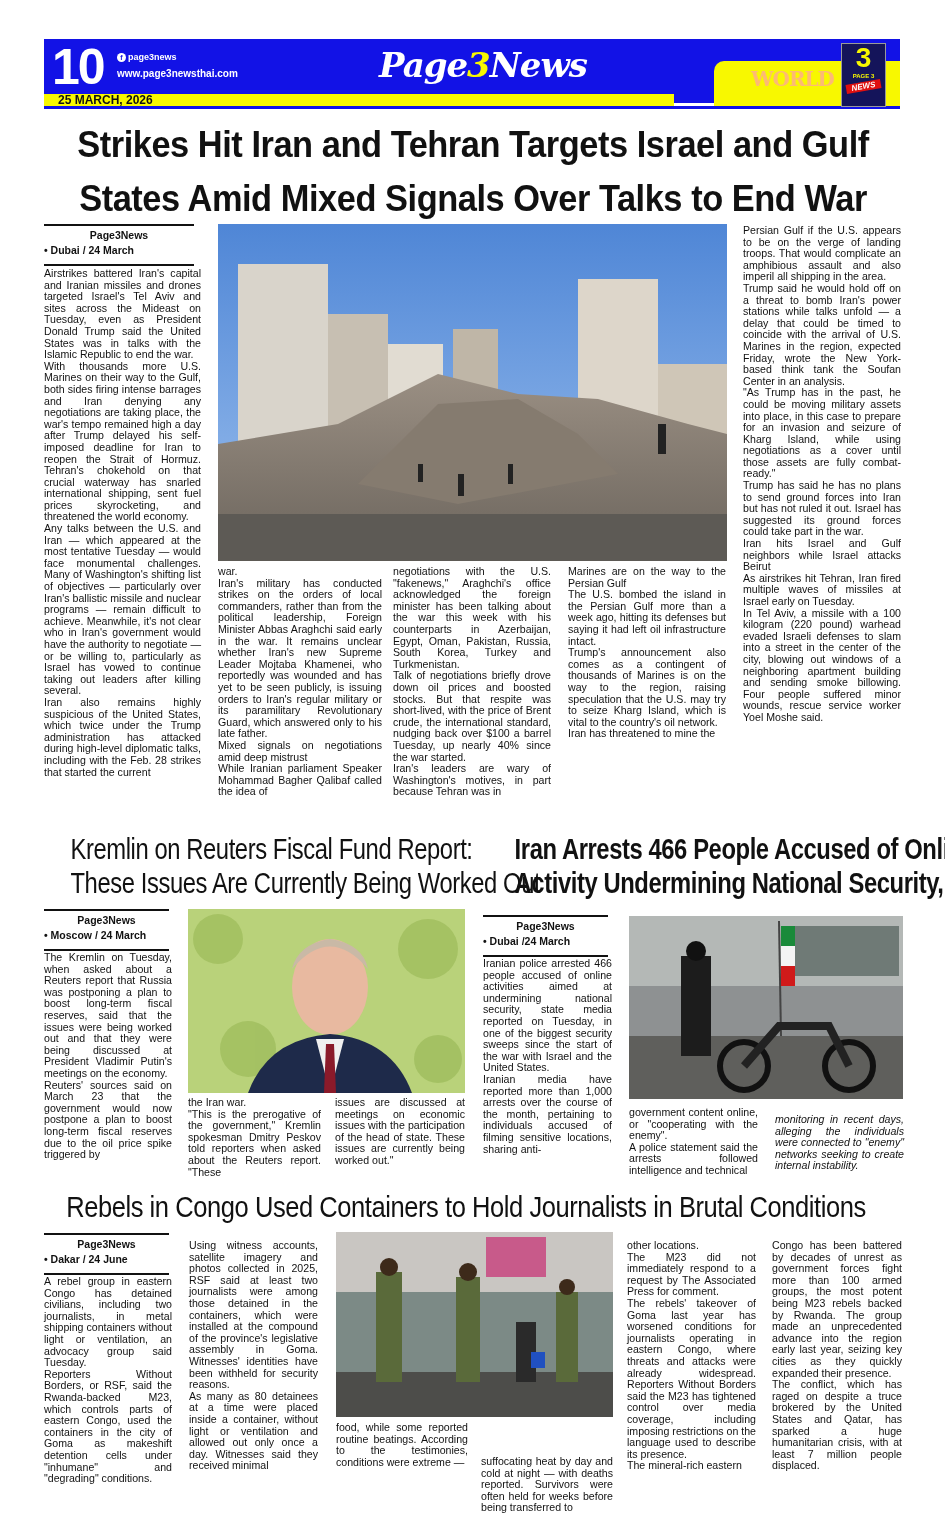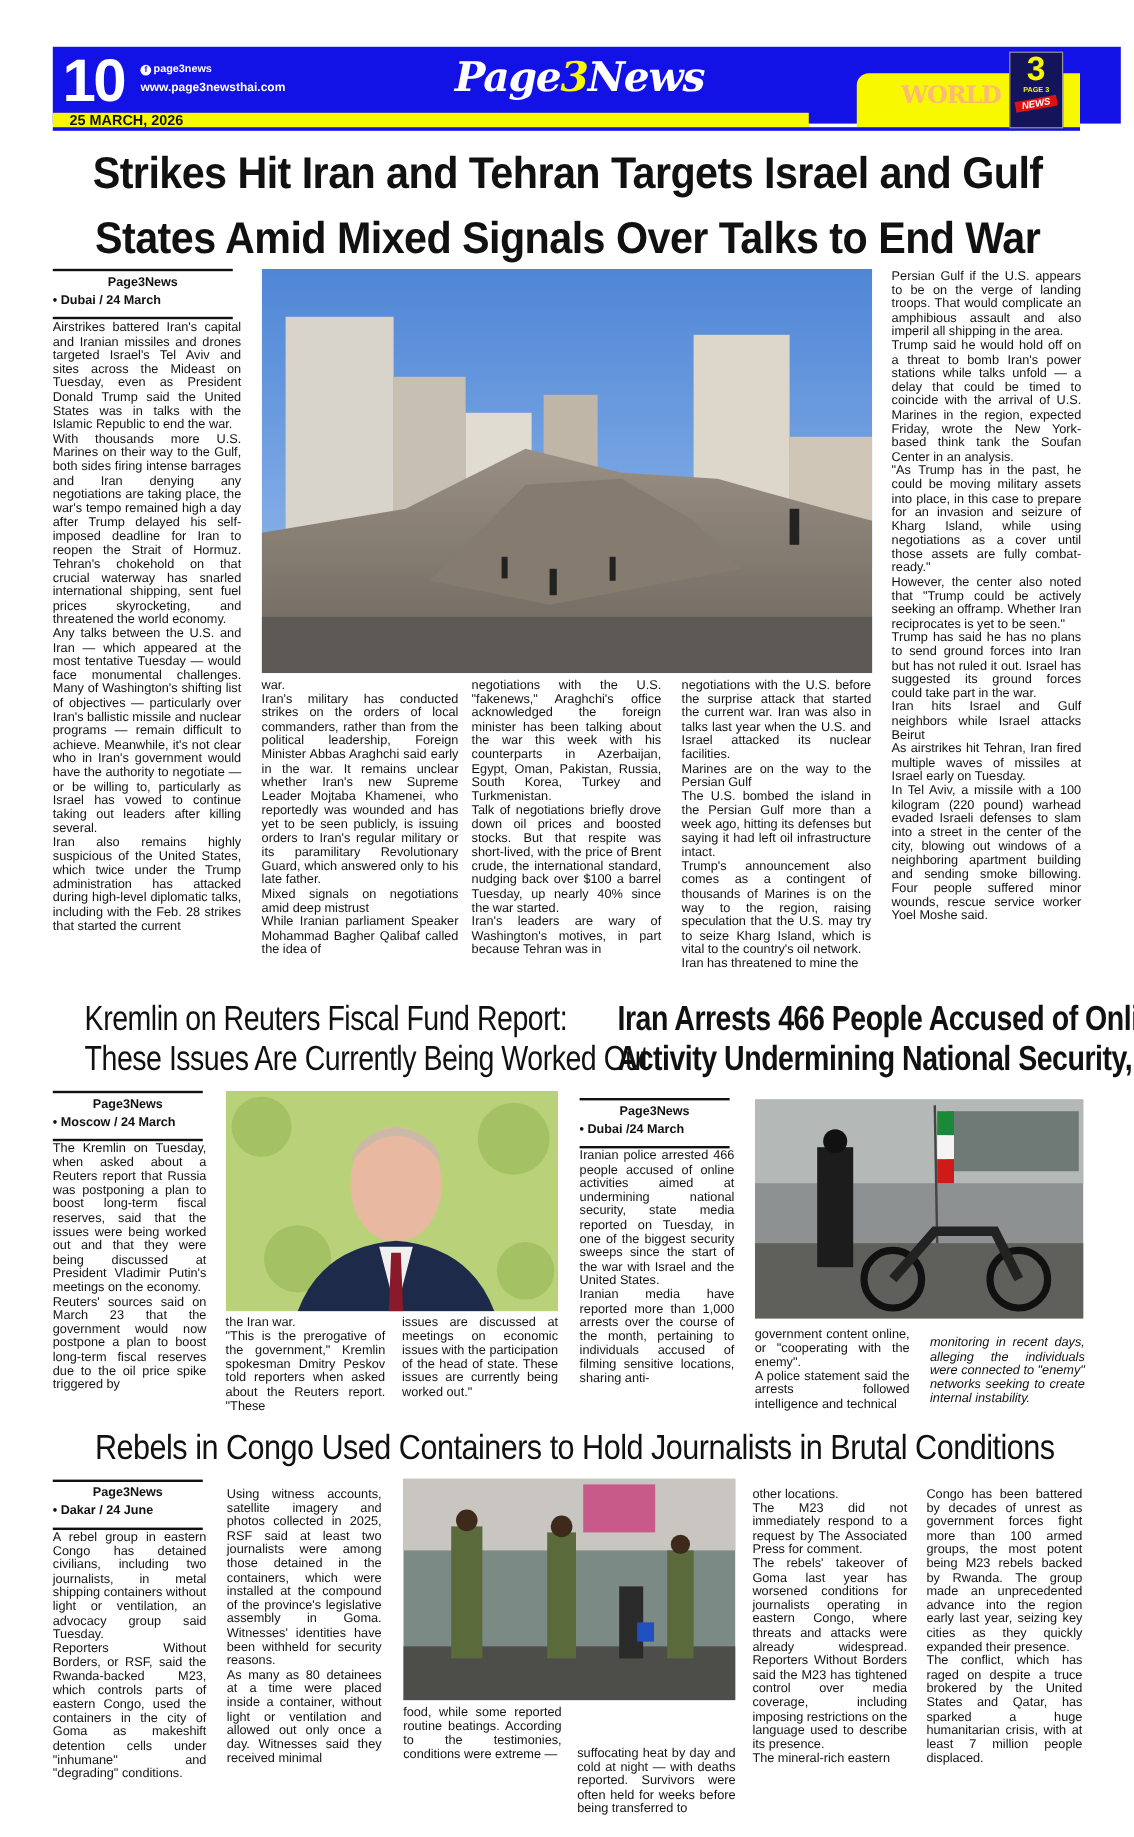--- a/index.html
+++ b/index.html
@@ -1,18 +1,18 @@
 <!DOCTYPE html>
 <html><head>
 <meta charset="utf-8">
 <style>
   html,body{margin:0;padding:0;background:#ffffff;}
   body{width:945px;height:1531px;position:relative;overflow:hidden;font-family:"Liberation Sans",sans-serif;color:#111;}
   .abs{position:absolute;}
-  .masthead{left:44px;top:39px;width:856px;height:64px;background:#1212e6;padding-left:34px;}
+  .masthead{left:44px;top:39px;width:856px;height:64px;background:#1212e6;}
   .mh-yellow-left{position:absolute;left:0;top:55px;width:630px;height:12px;background:#f8f800;}
   .mh-yellow-right{position:absolute;left:670px;top:22px;width:186px;height:45px;background:#f8f800;border-top-left-radius:10px;}
   .mh-bottom{position:absolute;left:0;top:67px;width:856px;height:3px;background:#1212e6;}
   .page-num{position:absolute;left:8px;top:2px;font-size:50px;font-weight:bold;color:#fff;letter-spacing:-2px;line-height:52px;}
   .social{position:absolute;left:73px;top:13px;font-size:9px;color:#fff;font-weight:bold;}
   .website{position:absolute;left:73px;top:29px;font-size:10px;color:#fff;font-weight:bold;}
   .fb{display:inline-block;width:9px;height:9px;border-radius:50%;background:#fff;color:#1212e6;font-size:7px;text-align:center;line-height:9px;margin-right:2px;}
   .date{position:absolute;left:14px;top:55px;font-size:12px;font-weight:bold;color:#111;line-height:12px;}
   .logo{position:absolute;left:335px;top:6px;font-family:"DejaVu Serif",serif;font-size:34px;font-weight:bold;color:#fff;font-style:italic;letter-spacing:-1px;}
   .logo .three{color:#f8f800;}
@@ -102,31 +102,29 @@
   <p>Iran's military has conducted strikes on the orders of local commanders, rather than from the political leadership, Foreign Minister Abbas Araghchi said early in the war. It remains unclear whether Iran's new Supreme Leader Mojtaba Khamenei, who reportedly was wounded and has yet to be seen publicly, is issuing orders to Iran's regular military or its paramilitary Revolutionary Guard, which answered only to his late father.</p>
   <p>Mixed signals on negotiations amid deep mistrust</p>
   <p>While Iranian parliament Speaker Mohammad Bagher Qalibaf called the idea of</p>
 </div>
 <div class="abs col" style="left:393px;top:566px;width:158px;">
   <p>negotiations with the U.S. "fakenews," Araghchi's office acknowledged the foreign minister has been talking about the war this week with his counterparts in Azerbaijan, Egypt, Oman, Pakistan, Russia, South Korea, Turkey and Turkmenistan.</p>
   <p>Talk of negotiations briefly drove down oil prices and boosted stocks. But that respite was short-lived, with the price of Brent crude, the international standard, nudging back over $100 a barrel Tuesday, up nearly 40% since the war started.</p>
   <p>Iran's leaders are wary of Washington's motives, in part because Tehran was in</p>
 </div>
 <div class="abs col" style="left:568px;top:566px;width:158px;">
-  <p>negotiations with the U.S. before the surprise attack that started the current war. Iran was also in talks last year when the U.S. and Israel attacked its nuclear facilities.</p>
   <p>Marines are on the way to the Persian Gulf</p>
   <p>The U.S. bombed the island in the Persian Gulf more than a week ago, hitting its defenses but saying it had left oil infrastructure intact.</p>
   <p>Trump's announcement also comes as a contingent of thousands of Marines is on the way to the region, raising speculation that the U.S. may try to seize Kharg Island, which is vital to the country's oil network.</p>
   <p>Iran has threatened to mine the</p>
 </div>
 <div class="abs col" style="left:743px;top:225px;width:158px;">
   <p>Persian Gulf if the U.S. appears to be on the verge of landing troops. That would complicate an amphibious assault and also imperil all shipping in the area.</p>
   <p>Trump said he would hold off on a threat to bomb Iran's power stations while talks unfold — a delay that could be timed to coincide with the arrival of U.S. Marines in the region, expected Friday, wrote the New York-based think tank the Soufan Center in an analysis.</p>
   <p>"As Trump has in the past, he could be moving military assets into place, in this case to prepare for an invasion and seizure of Kharg Island, while using negotiations as a cover until those assets are fully combat-ready."</p>
-  <p>However, the center also noted that "Trump could be actively seeking an offramp. Whether Iran reciprocates is yet to be seen."</p>
   <p>Trump has said he has no plans to send ground forces into Iran but has not ruled it out. Israel has suggested its ground forces could take part in the war.</p>
   <p>Iran hits Israel and Gulf neighbors while Israel attacks Beirut</p>
   <p>As airstrikes hit Tehran, Iran fired multiple waves of missiles at Israel early on Tuesday.</p>
   <p>In Tel Aviv, a missile with a 100 kilogram (220 pound) warhead evaded Israeli defenses to slam into a street in the center of the city, blowing out windows of a neighboring apartment building and sending smoke billowing. Four people suffered minor wounds, rescue service worker Yoel Moshe said.</p>
 </div>
 
 <div class="abs" style="left:30px;top:832px;width:450px;">
   <div class="h2">Kremlin on Reuters Fiscal Fund Report:</div>
   <div class="h2">These Issues Are Currently Being Worked Out</div>
 </div>
@@ -192,21 +190,21 @@
   </svg>
 </div>
 <div class="abs col" style="left:629px;top:1107px;width:129px;">
   <p>government content online, or "cooperating with the enemy".</p>
   <p>A police statement said the arrests followed intelligence and technical</p>
 </div>
 <div class="abs col" style="left:775px;top:1114px;width:129px;font-style:italic;">
   <p>monitoring in recent days, alleging the individuals were connected to "enemy" networks seeking to create internal instability.</p>
 </div>
 
-<div class="abs" style="left:26px;top:1190px;width:886px;">
+<div class="abs" style="left:13px;top:1190px;width:886px;">
   <div class="h2" style="transform:scaleX(0.88);">Rebels in Congo Used Containers to Hold Journalists in Brutal Conditions</div>
 </div>
 <div class="abs byline" style="left:44px;top:1233px;width:125px;">
   <div class="src">Page3News</div>
   <div>• Dakar /  24 June</div>
 </div>
 <div class="abs col" style="left:44px;top:1276px;width:128px;">
   <p>A rebel group in eastern Congo has detained civilians, including two journalists, in metal shipping containers without light or ventilation, an advocacy group said Tuesday.</p>
   <p>Reporters Without Borders, or RSF, said the Rwanda-backed M23, which controls parts of eastern Congo, used the containers in the city of Goma as makeshift detention cells under "inhumane" and "degrading" conditions.</p>
 </div>

